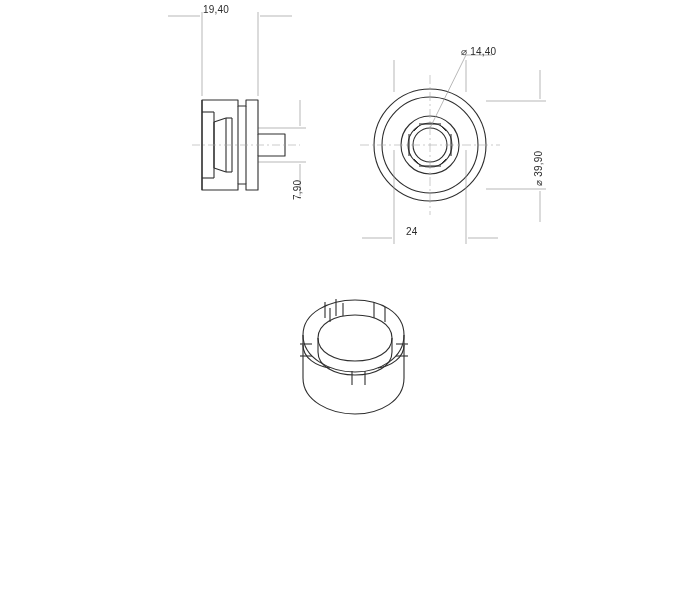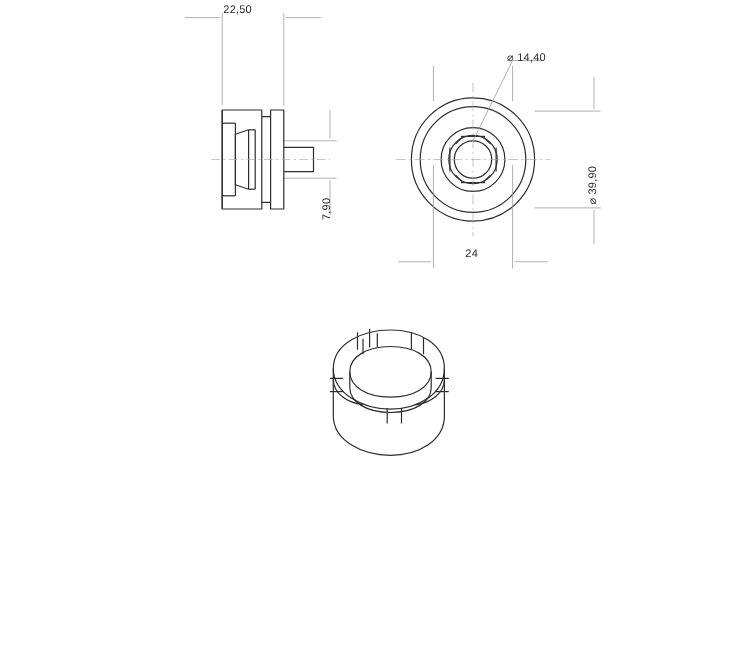--- a/index.html
+++ b/index.html
@@ -157,25 +157,25 @@
       <path d="M300,356 L312,356"></path>
       <path d="M396,344 L408,344"></path>
       <path d="M396,356 L408,356"></path>
       <path d="M325,302 L325,318 M336,299 L336,316"></path>
       <path d="M374,302 L374,318 M385,307 L385,322"></path>
       <path d="M303,345 C303,358 316,366 330,368"></path>
       <path d="M404,345 C404,358 391,366 378,368"></path>
     </g>
   </svg>
 
-  <div class="dimtext" style="left:203px; top:4px;">22,50</div>
+  <div class="dimtext" style="left:203px; top:4px;">19,40</div>
   <div class="dimtext rot90" style="left:292px; top:200px;">7,90</div>
   <div class="dimtext" style="left:461px; top:46px;">⌀ 14,40</div>
   <div class="dimtext rot90" style="left:533px; top:186px;">⌀ 39,90</div>
-  <div class="dimtext" style="left:423px; top:226px;">24</div>
+  <div class="dimtext" style="left:406px; top:226px;">24</div>
 
   <div class="footer">
 
     
 
     
 
     
 
     

